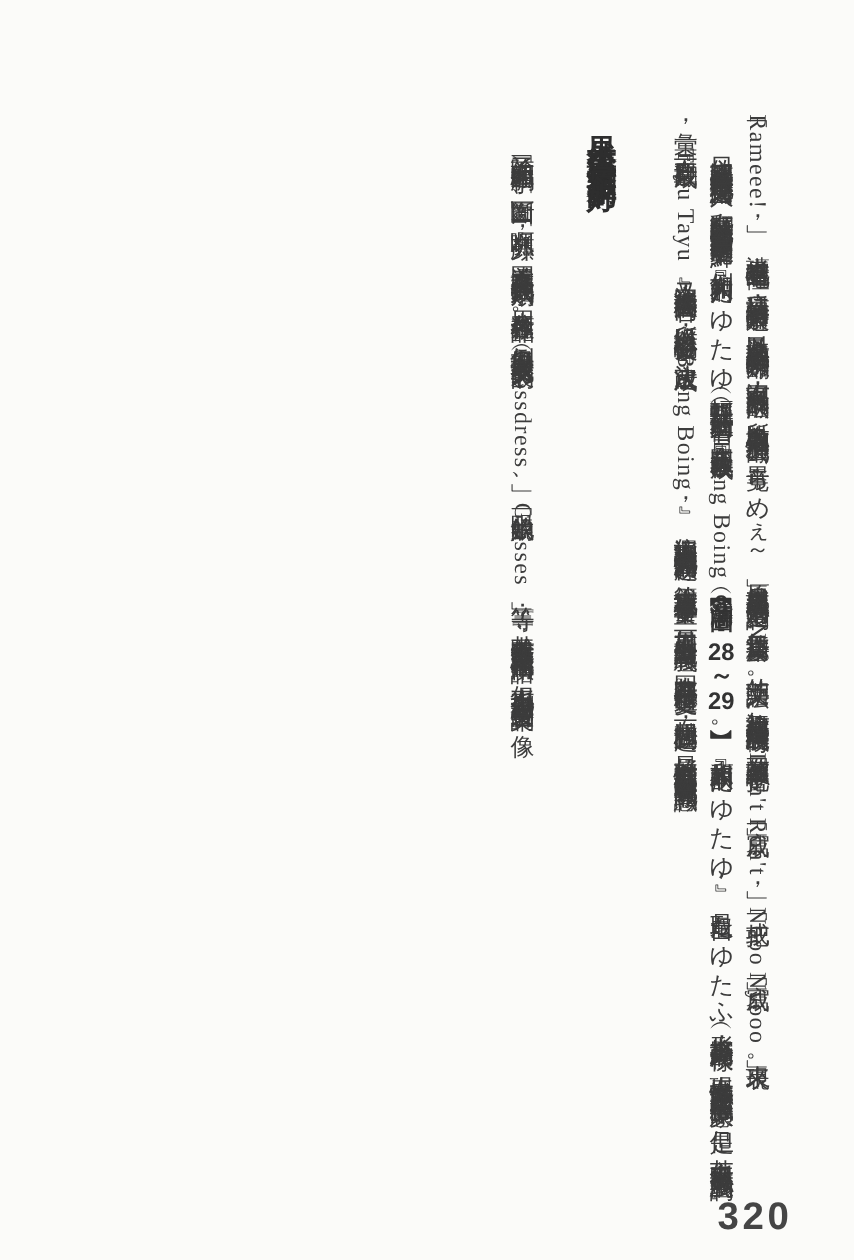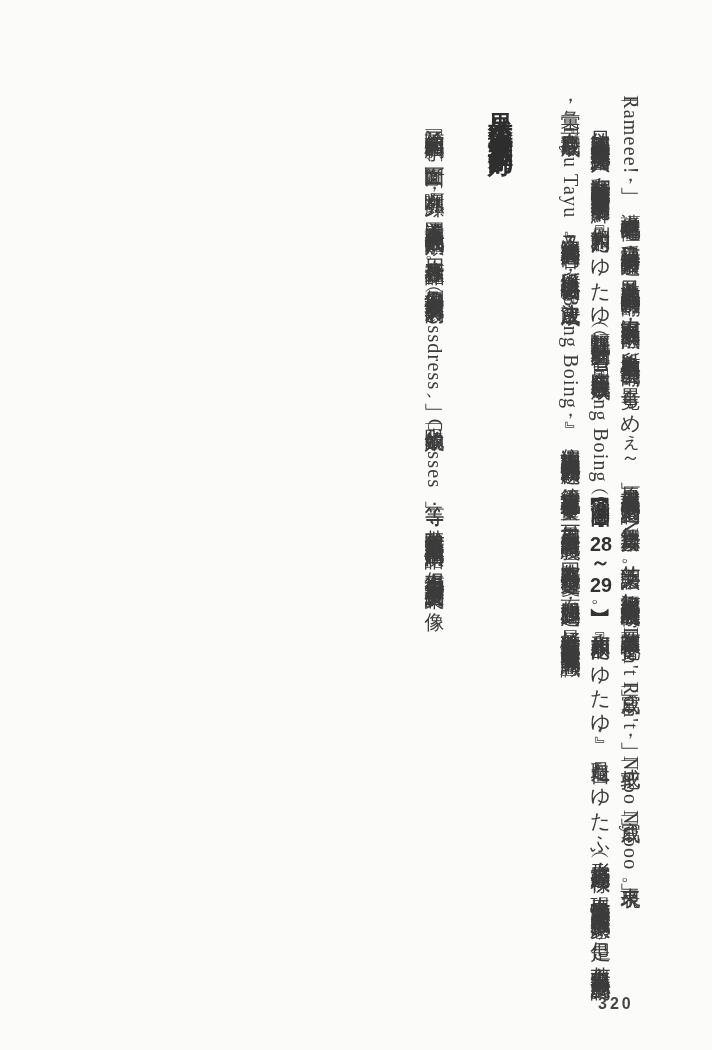--- a/index.html
+++ b/index.html
@@ -52,21 +52,21 @@
   .tcy {
     text-combine-upright: all;
     -webkit-text-combine: horizontal;
   }
   .page-number {
     position: absolute;
     left: 598px;
     top: 995px;
     font-family: "Liberation Sans", "DejaVu Sans", sans-serif;
     font-weight: 700;
-    font-size: 16px;
+    font-size: 32px;
     letter-spacing: 3px;
     color: #454545;
   }
 </style>
 </head>
 <body>
 
 <div class="page">
 
   <main class="text-block">

